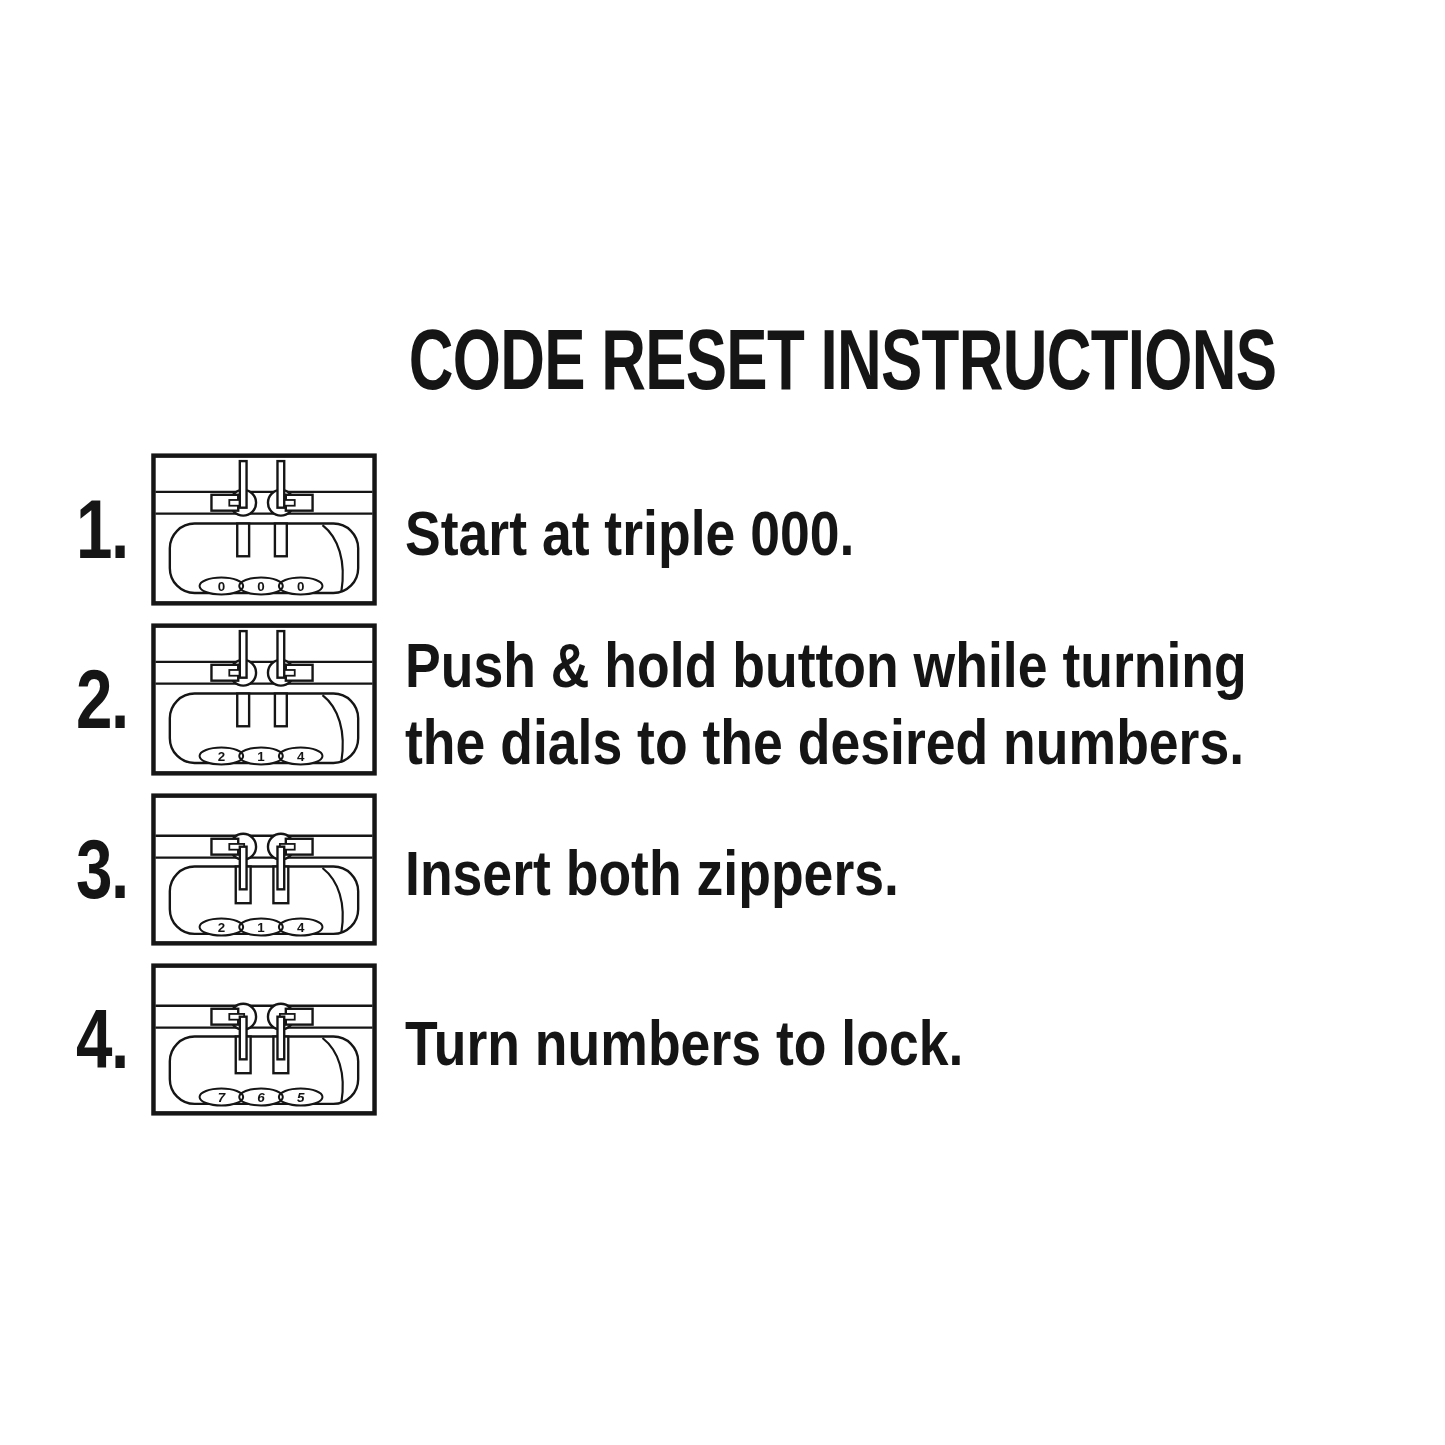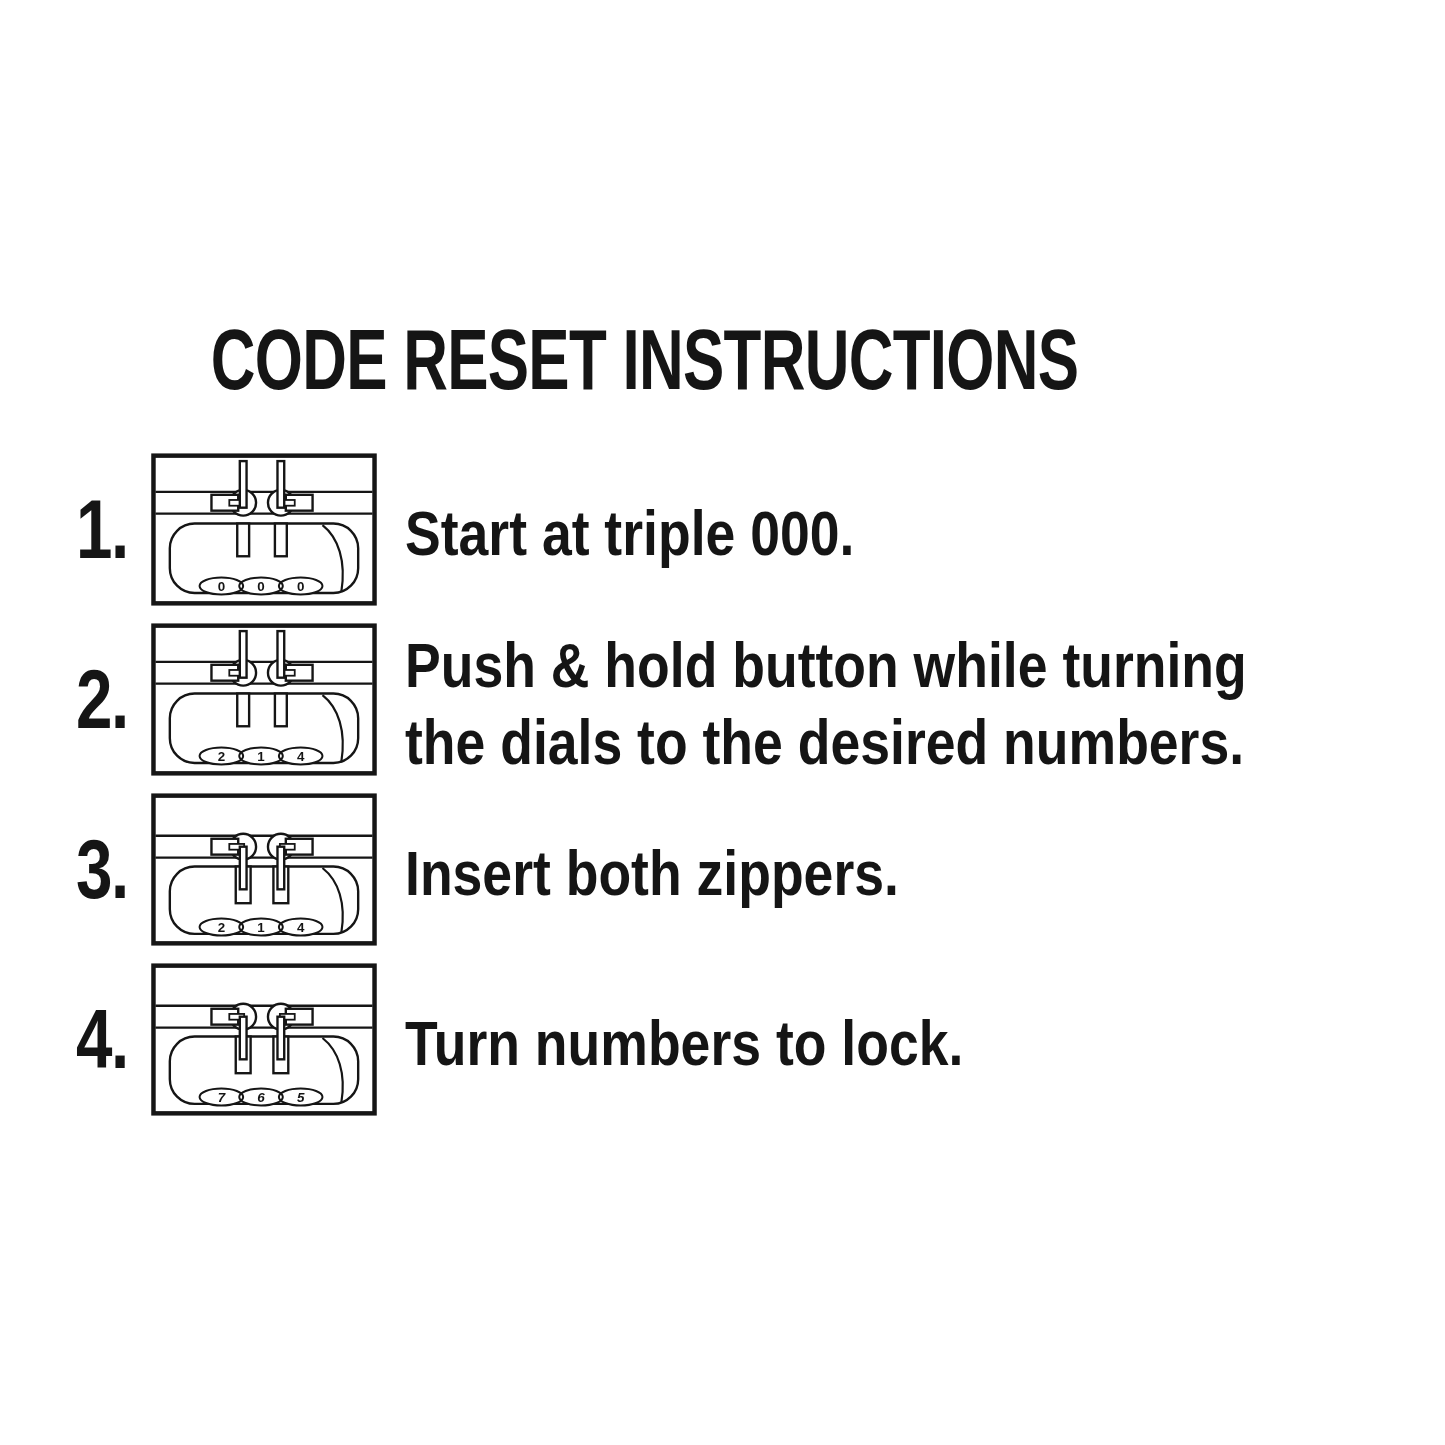--- a/index.html
+++ b/index.html
@@ -13,21 +13,21 @@
   }
   .page {
     position: relative;
     width: 1445px; height: 1445px;
     overflow: hidden;
     background: var(--bg);
   }
   .title-wrap {
     position: absolute;
     top: 310px; left: 0; right: 0;
-    display: flex; justify-content: flex-start; padding-left: 42px;
+    display: flex; justify-content: flex-end; padding-left: 42px;
   }
   .title {
     font-size: 86px;
     font-weight: 700;
     letter-spacing: -1px;
     white-space: nowrap;
     transform: scaleX(0.72);
     transform-origin: center;
   }
   .steps {

